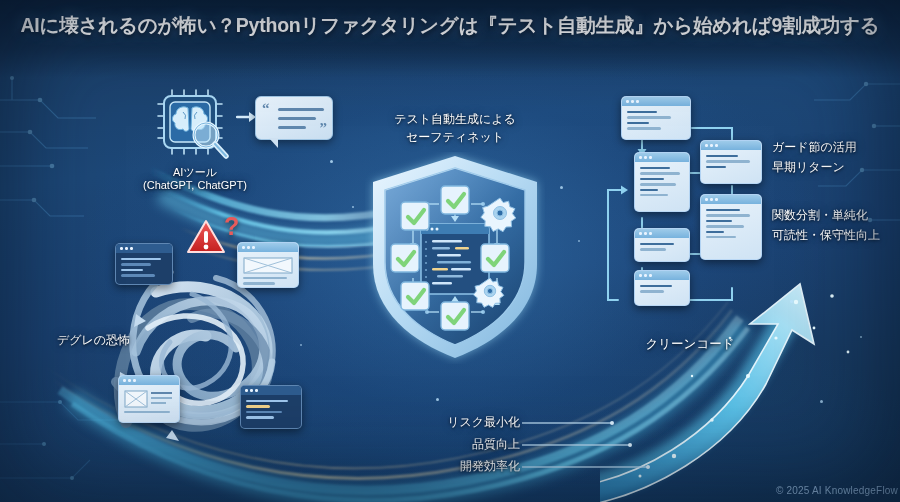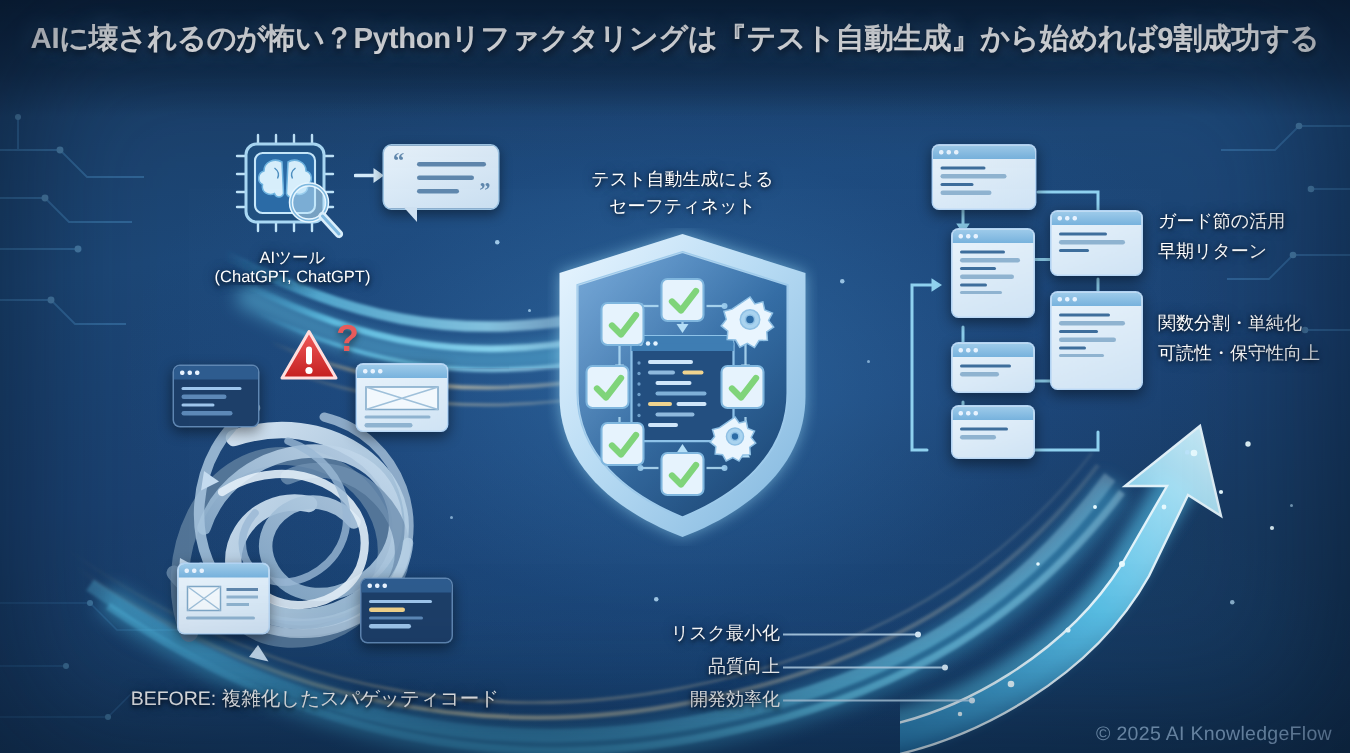--- a/index.html
+++ b/index.html
@@ -110,22 +110,22 @@
   }
 
   
   #knot { position: absolute; left: 96px; top: 232px; width: 210px; height: 215px; }
 
   
   .flowsvg { position: absolute; pointer-events: none; }
 
   
   #footer {
-    position: absolute; right: 12px; bottom: 6px;
-    font-size: 13px; color: #8fb2d4; letter-spacing: .2px;
+    position: absolute; right: 2px; bottom: 6px;
+    font-size: 10px; color: #8fb2d4; letter-spacing: .2px;
   }
   #vignette {
     position: absolute; inset: 0; pointer-events: none;
     box-shadow: inset 0 0 90px 18px rgba(5,18,36,.55);
   }
 </style>
 </head>
 <body>
 
 <div id="stage">
@@ -552,22 +552,22 @@
         <i></i>
       </div>
     <div class="body">
       <div class="ln" style="width:42px;"></div>
       <div class="ln acc" style="width:24px;"></div>
       <div class="ln dim" style="width:36px;"></div>
       <div class="ln" style="width:28px;"></div>
     </div>
   </div>
 
-
-  <div class="cap lg" style="left:60px;top:457px;width:300px;text-align:center;font-size:13px;">BEFORE: 複雑化したスパゲッティコード</div>
+  <div class="cap md" style="left:10px;top:333px;width:120px;text-align:right;">デグレの恐怖</div>
+
 
   <svg class="flowsvg" style="left:600px;top:88px;" width="190" height="230" viewBox="0 0 190 230">
     <g stroke="#8fd1ef" stroke-width="2" fill="none" stroke-linecap="round">
       <path d="M42 48 V62"></path>
       <path d="M92 40 H132 V56"></path>
       <path d="M85 85 H104"></path>
       <path d="M132 98 V118"></path>
       <path d="M42 130 V150"></path>
       <path d="M104 166 H86"></path>
       <path d="M42 180 V196"></path>
@@ -668,20 +668,21 @@
       <div class="ln" style="width:32px;"></div>
       <div class="ln dim" style="width:24px;"></div>
     </div>
   </div>
 
   <div class="cap md" style="left:772px;top:140px;">ガード節の活用</div>
   <div class="cap md" style="left:772px;top:160px;">早期リターン</div>
   <div class="cap md" style="left:772px;top:208px;">関数分割・単純化</div>
   <div class="cap md" style="left:772px;top:228px;">可読性・保守性向上</div>
 
+  <div class="cap lg" style="left:600px;top:336px;width:180px;text-align:center;">クリーンコード</div>
 
   <svg class="flowsvg" style="left:520px;top:415px;" width="180" height="60" viewBox="0 0 180 60">
     <g stroke="#bddcf2" stroke-width="1.4" opacity=".85">
       <path d="M2 8 H92"></path>
       <path d="M2 30 H110"></path>
       <path d="M2 52 H128"></path>
     </g>
     <g fill="#d8eefb">
         <circle cx="92" cy="8" r="2"></circle>
         <circle cx="110" cy="30" r="2"></circle>

